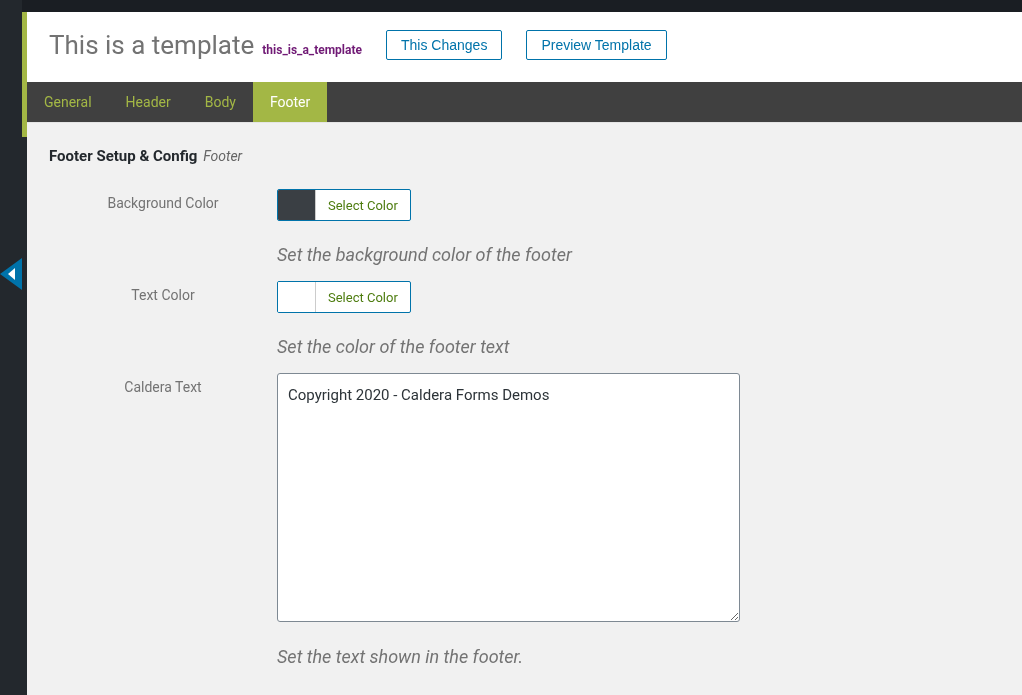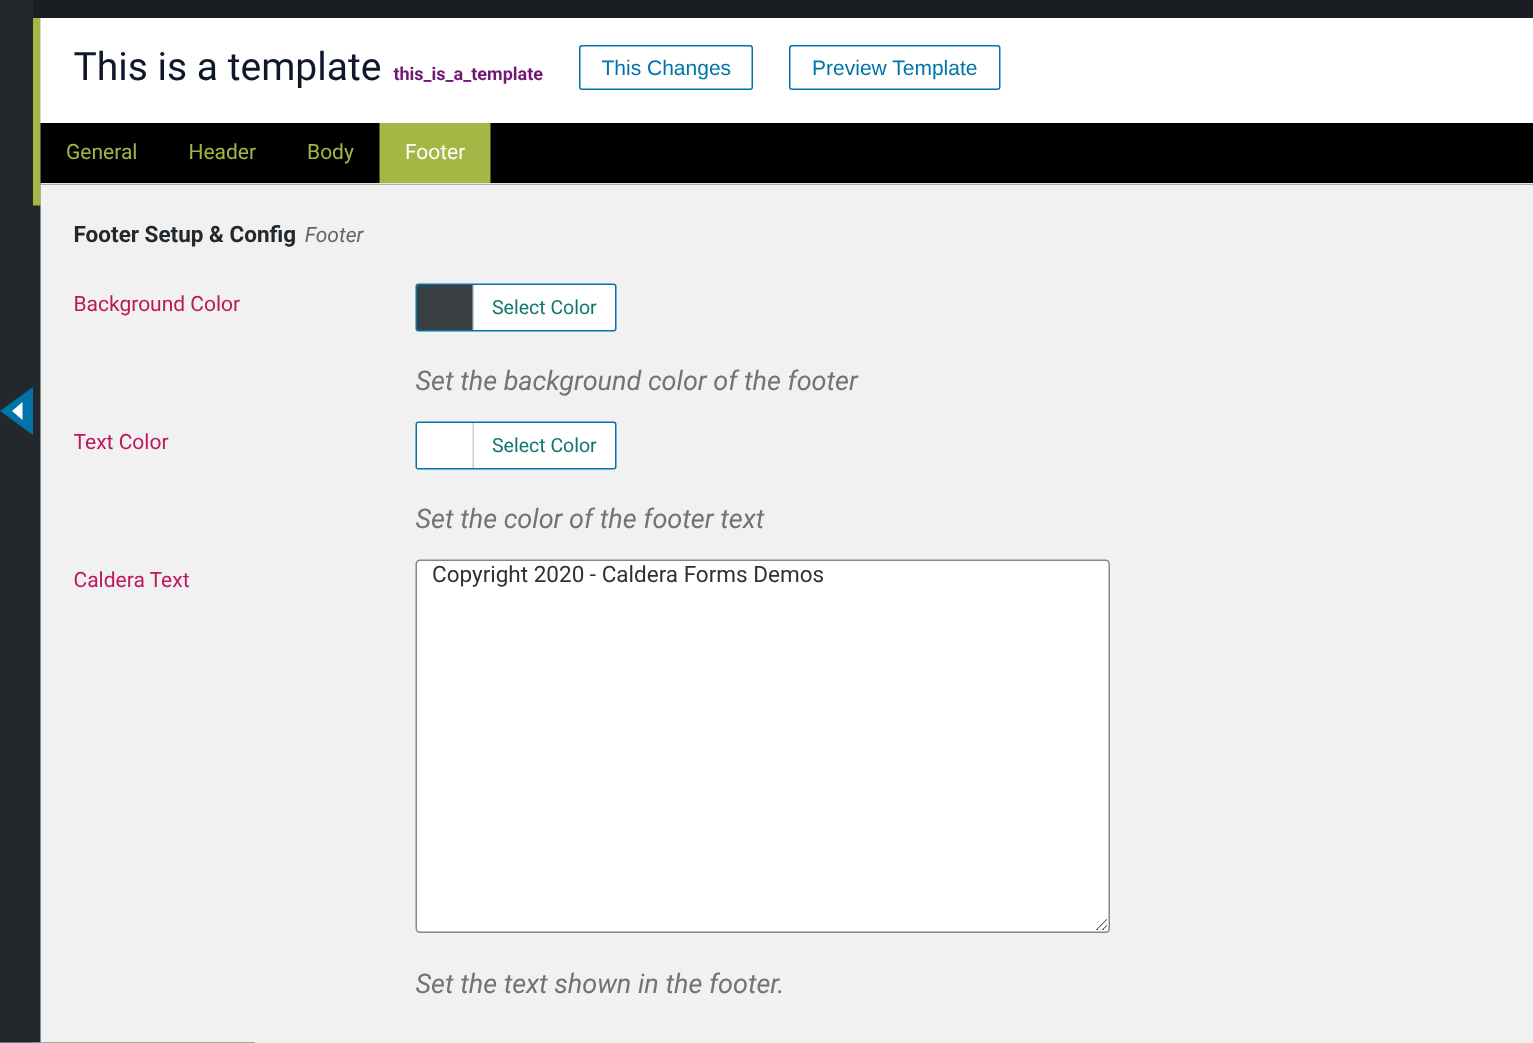--- a/index.html
+++ b/index.html
@@ -55,40 +55,40 @@
       gap: 24px;
     }
     .title-group {
       display: flex;
       align-items: baseline;
       gap: 8px;
     }
     .page-title {
       font-size: 26px;
       font-weight: 400;
-      color: #0f172a;
+      color: #737373;
     }
     .page-slug {
       font-size: 12px;
       color: #701a75;
       font-weight: 700;
     }
     .btn-outline {
       background: #ffffff;
       border: 1px solid #0073aa;
       color: #0073aa;
       padding: 6px 14px;
       font-size: 14px;
       cursor: pointer;
       border-radius: 2px;
       font-weight: 500;
     }
     .tabs-bar {
       display: flex;
-      background: #000000;
+      background: #404040;
       border-bottom: 1px solid #e5e5e5;
     }
     .tab-item {
       padding: 12px 17px;
       font-size: 14px;
       color: #a3b745;
       cursor: pointer;
       font-weight: 400;
     }
     .tab-item.active {
@@ -111,22 +111,23 @@
       font-size: 14px;
       margin-left: 2px;
     }
     .form-row {
       display: flex;
       margin-bottom: 14px;
     }
     .form-label {
       width: 228px;
       font-size: 14px;
-      color: #be185d;
+      color: #737373;
       padding-top: 6px;
+      text-align: center;
     }
     .form-control-area {
       flex: 1;
     }
     .color-picker {
       display: inline-flex;
       border: 1px solid #0073aa;
       border-radius: 2px;
       overflow: hidden;
       cursor: pointer;
@@ -139,38 +140,38 @@
     }
     .color-swatch.dark {
       background: #3a3f44;
     }
     .color-swatch.white {
       background: #ffffff;
     }
     .color-picker-label {
       padding: 6px 12px;
       font-size: 13px;
-      color: #0f766e;
+      color: #4d7c0f;
       display: flex;
       align-items: center;
     }
     .help-text {
       font-style: italic;
       color: #737373;
       font-size: 18px;
       margin-top: 20px;
       margin-left: 228px;
       margin-bottom: 16px;
     }
     .footer-textarea {
       width: 463px;
       height: 249px;
       border: 1px solid #7e8993;
       border-radius: 3px;
-      padding: 0 10px;
+      padding: 12px 10px;
       font-size: 15px;
       font-family: inherit;
       color: #2c3338;
       resize: both;
     }
     .collapse-indicator {
       position: absolute;
       left: 0;
       top: 258px;
       width: 22px;

